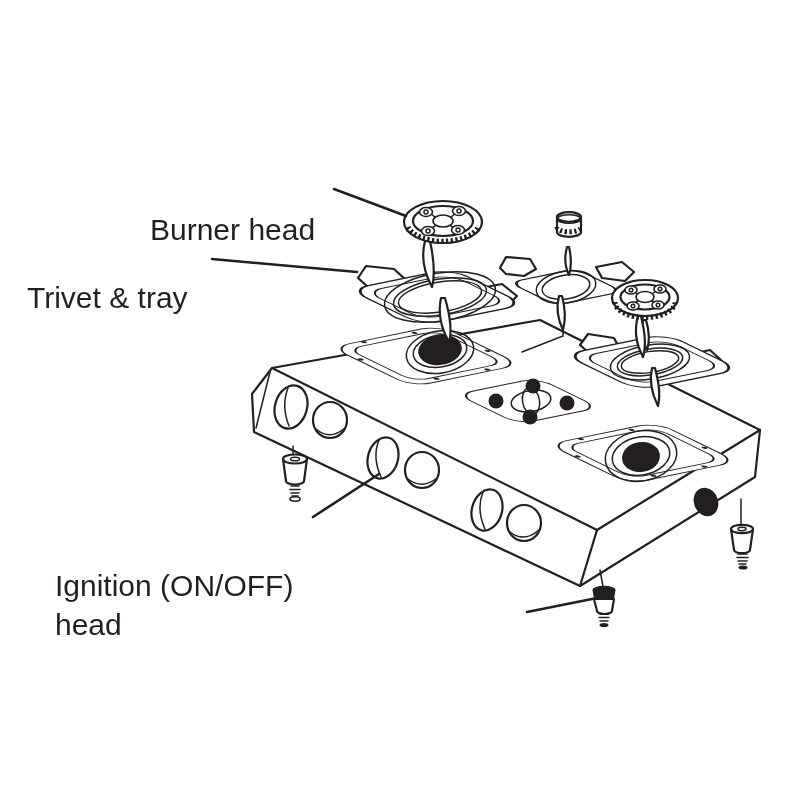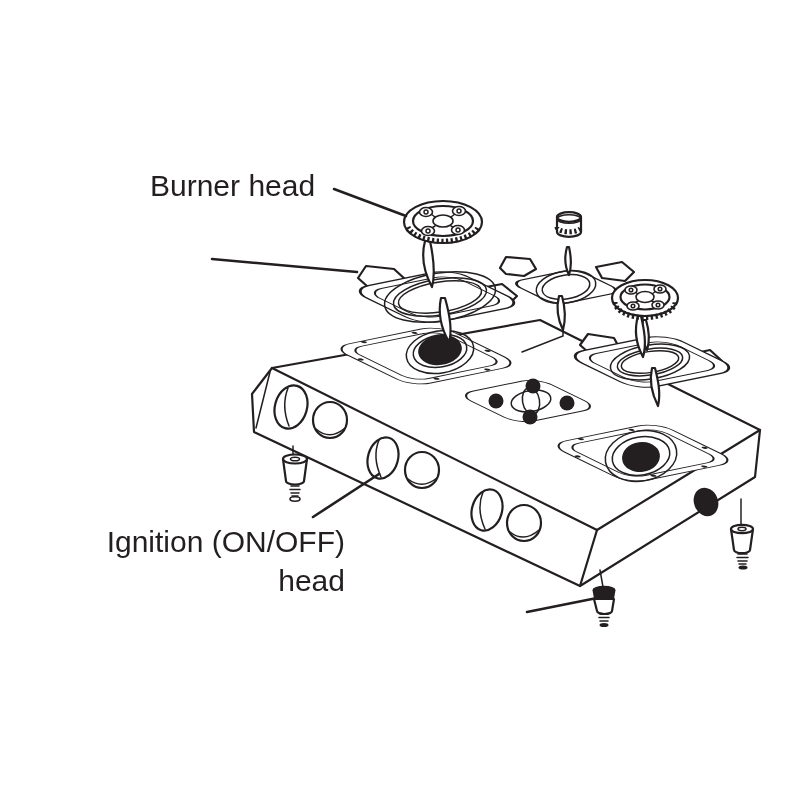--- a/index.html
+++ b/index.html
@@ -8,22 +8,22 @@
   .stage { position:relative; width:800px; height:799px; background:var(--bg);
            font-family:"Liberation Sans","DejaVu Sans",sans-serif; }
   svg { position:absolute; left:0; top:0; }
   .ln   { stroke:var(--ink); fill:none; stroke-width:2.2; stroke-linecap:round; stroke-linejoin:round; }
   .thin { stroke:var(--ink); fill:none; stroke-width:1.5; stroke-linecap:round; }
   .shape{ stroke:var(--ink); fill:#ffffff; stroke-width:2.2; stroke-linejoin:round; }
   .shapethin{ stroke:var(--ink); fill:#ffffff; stroke-width:1.6; }
   .dark { fill:var(--ink); stroke:none; }
   .serr { stroke:var(--ink); fill:none; stroke-width:5; stroke-dasharray:2.3 2.4; }
   .leader { stroke:var(--ink); fill:none; stroke-width:2.6; stroke-linecap:round; }
-  .label { position:absolute; color:var(--ink); font-size:30px; line-height:36px; white-space:nowrap; }
-  .label-center { text-align:right; white-space:nowrap; }
+  .label { position:absolute; color:var(--ink); font-size:30px; line-height:36px; white-space:nowrap;margin-top:44px; }
+  .label-center { text-align:left; white-space:nowrap; }
 </style>
 </head>
 <body>
 
 <div class="stage">
 
 <svg width="800" height="799" viewBox="0 0 800 799">
 
   <g>
     <path class="shape" d="M272,368 L540,320 L760,430 L755,477 L580,586 L254,432 L252,394 Z"></path>
@@ -214,18 +214,19 @@
   </g>
 
   <path class="leader" d="M334,189 L406,216"></path>
   <path class="leader" d="M212,259 L357,272"></path>
   <path class="leader" d="M313,517 L379,474"></path>
   <path class="leader" d="M527,612 L597,598"></path>
 </svg>
 
   <div class="label" style="left:150px; top:168px;">Burner head</div>
 
+  <div class="label" style="left:27px; top:236px;">Trivet &amp; tray</div>
 
   <div class="label label-center" style="left:55px; top:524px; width:290px;">Ignition (ON/OFF)</div>
   <div class="label label-center" style="left:55px; top:563px; width:290px;">head</div>
 
 
 </div>
 
 </body></html>

